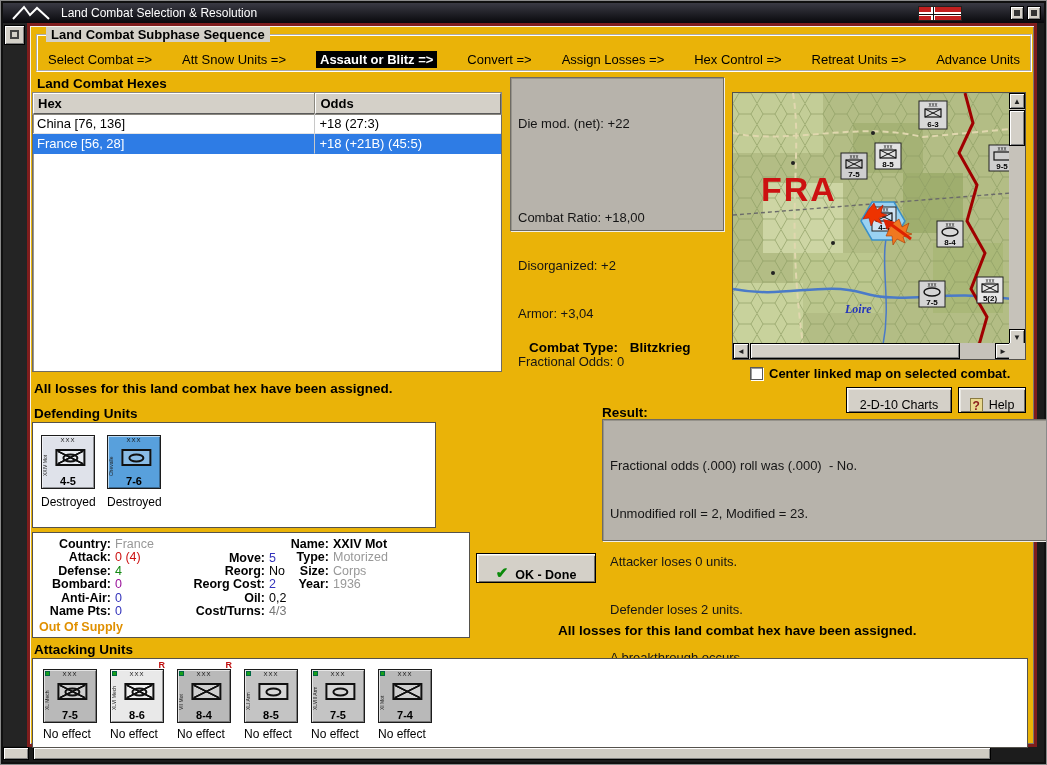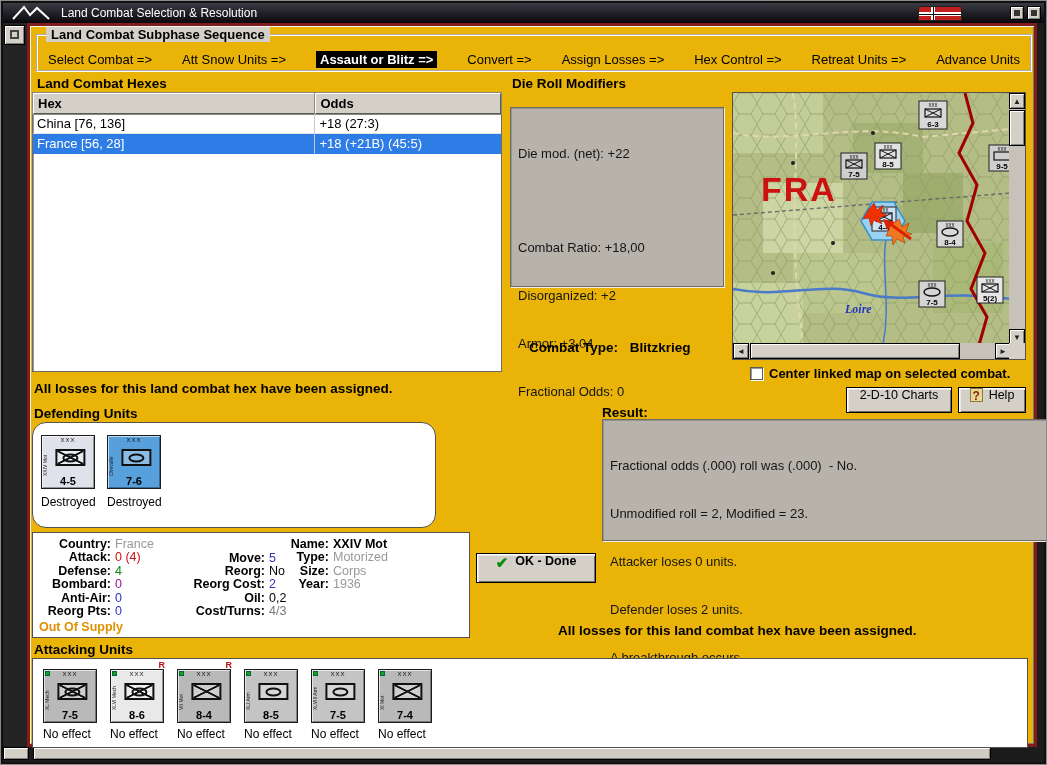--- a/index.html
+++ b/index.html
@@ -52,21 +52,21 @@
   .tr{display:flex;height:20px;line-height:19px;}
   .td{padding:0 4px;border-bottom:1px solid #e4e4e4;}
   .td.c1{width:283px;border-right:1px solid #c8c8c8;} .td.c2{width:186px;}
   .tr.selected{background:#2e7ce5;color:#fff;}
   .tr.selected .td{border-bottom-color:#2e7ce5;}
 
   
   .sunken-panel{position:absolute;background:#b7b3ab;border:1px solid #6e6b64;
     box-shadow:inset 1px 1px 0 #96938b, 1px 1px 0 #f0efea;font-size:13px;color:#151515;
     padding:6px 7px;white-space:pre-wrap;line-height:16px;}
-  .mods-panel{left:480px;top:81px;width:214px;height:180px;}
+  .mods-panel{left:480px;top:51px;width:214px;height:154px;}
   .gap{height:14px;}
   .result-panel{left:572px;top:393px;width:448px;height:122px;}
 
   
   .map-wrap{position:absolute;left:702px;top:66px;width:294px;height:268px;background:#d4d0c8;border:1px solid #55524c;}
   .map-view{position:absolute;left:0;top:0;width:278px;height:252px;overflow:hidden;border-right:1px solid #807d76;}
   .vscroll{position:absolute;right:0;top:0;width:16px;height:252px;background:#c6c2ba;}
   .hscroll{position:absolute;left:0;bottom:0;width:278px;height:16px;background:#c6c2ba;}
   .sb-btn{position:absolute;width:16px;height:16px;background:#d4d0c8;border:1px solid #000;
     box-shadow:inset 1px 1px 0 #fff,inset -1px -1px 0 #808080;font-size:8px;color:#222;
@@ -76,31 +76,31 @@
   .sb-corner{position:absolute;right:0;bottom:0;width:16px;height:16px;background:#d4d0c8;}
 
   
   .combat-type{position:absolute;left:499px;top:314px;font-size:13.5px;font-weight:bold;}
   .combat-type .val{margin-left:8px;}
   .cb-row{position:absolute;left:720px;top:340px;display:flex;align-items:center;font-size:13px;font-weight:bold;}
   .cb{width:13px;height:13px;background:#fff;border:1px solid #5a5a5a;
     box-shadow:inset 1px 1px 0 #9a9a9a,1px 1px 0 #fff;margin-right:6px;flex:none;}
   .push-btn{position:absolute;height:26px;background:#d4d0c8;border:1px solid #000;
     box-shadow:inset 1px 1px 0 #fff,inset 2px 2px 0 #e9e7e2,inset -1px -1px 0 #6f6c66;
-    font-size:12.5px;display:flex;align-items:flex-start;justify-content:center;font-family:"Liberation Sans",sans-serif;}
+    font-size:12.5px;display:flex;align-items:flex-end;justify-content:center;font-family:"Liberation Sans",sans-serif;}
   .charts-btn{left:816px;top:361px;width:106px;}
   .help-btn{left:928px;top:361px;width:68px;}
   .help-q{display:inline-block;width:13px;height:14px;background:#e8d890;color:#8a1a1a;font-weight:bold;
     font-size:12px;line-height:14px;text-align:center;margin-right:6px;border:1px solid #8a7a40;}
   .ok-btn{left:446px;top:527px;width:120px;height:30px;font-weight:bold;}
   .ok-check{color:#0a8a0a;font-size:15px;margin-right:7px;font-weight:bold;}
 
   
   .white-panel{position:absolute;background:#fff;border:1px solid #55524c;}
-  .defending-panel{left:2px;top:396px;width:404px;height:106px;border-radius:14px;}
+  .defending-panel{left:2px;top:396px;width:404px;height:106px;}
   .attacking-panel{left:2px;top:632px;width:996px;height:90px;}
 
   .counter{position:absolute;width:54px;height:54px;border:1px solid #1c1c1c;
     box-shadow:inset 1px 1px 0 rgba(255,255,255,.6),inset -1px -1px 0 rgba(0,0,0,.35);}
   .counter .size-label{position:absolute;top:1px;left:0;right:0;text-align:center;font-size:6px;letter-spacing:1px;color:#111;}
   .counter .side-label{position:absolute;left:0px;top:6px;bottom:12px;font-size:5px;color:#222;
     writing-mode:vertical-rl;transform:rotate(180deg);overflow:hidden;white-space:nowrap;}
   .counter .symbol{position:absolute;left:50%;top:13px;transform:translateX(-42%);width:30px;height:17px;
     border:2px solid #101010;background:rgba(255,255,255,.3);}
   .counter .symbol.x{background-image:
@@ -372,21 +372,21 @@
           </div>
         <div class="info-row">
             <span class="lbl">Bombard:</span>
             <span class="val" style="color: rgb(153, 17, 153);">0</span>
           </div>
         <div class="info-row">
             <span class="lbl">Anti-Air:</span>
             <span class="val" style="color: rgb(51, 51, 187);">0</span>
           </div>
         <div class="info-row">
-            <span class="lbl">Reorg Pts:</span>
+            <span class="lbl">Name Pts:</span>
             <span class="val" style="color: rgb(51, 51, 187);">0</span>
           </div>
       </div>
       <div class="info-col col2">
         <div class="info-row">
             <span class="lbl">Move:</span>
             <span class="val" style="color: rgb(51, 51, 187);">5</span>
           </div>
         <div class="info-row">
             <span class="lbl">Reorg:</span>

